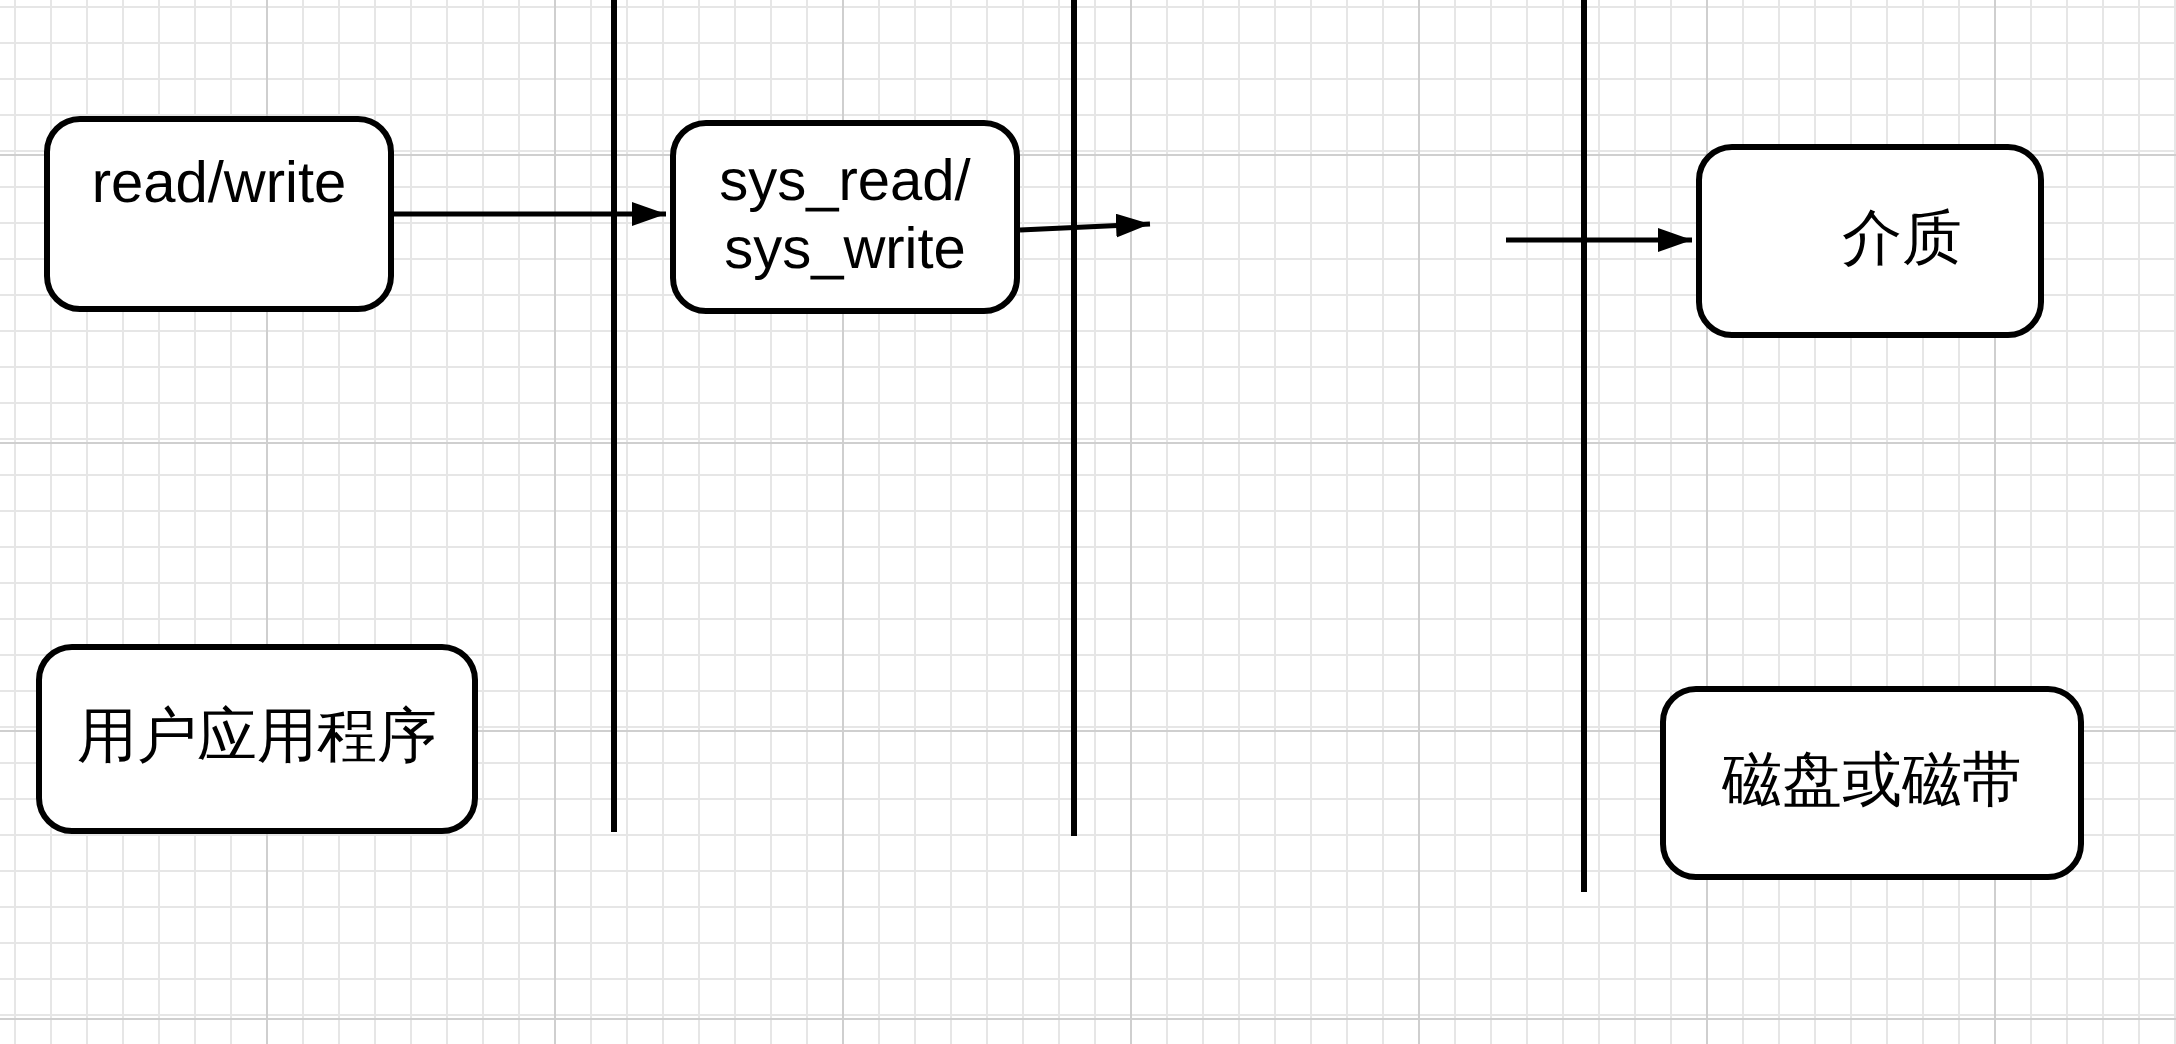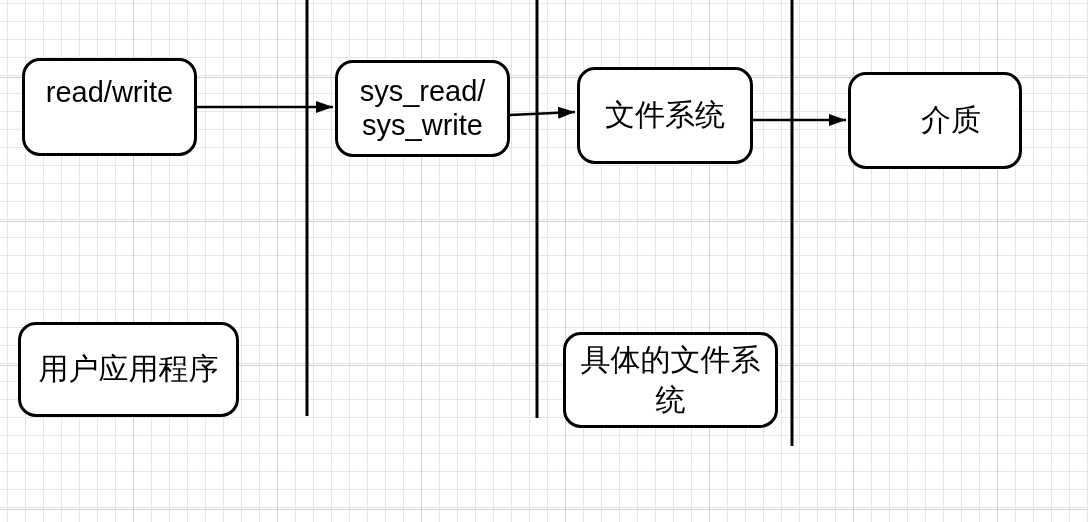--- a/index.html
+++ b/index.html
@@ -80,28 +80,24 @@
     <line x1="753" y1="120" x2="846" y2="120" stroke="#000000" stroke-width="2.5" marker-end="url(#ah)"></line>
   </svg>
 
   <div class="node latin n-readwrite">
     <span class="label">read/write</span>
   </div>
   <div class="node latin n-sys">
     <span class="label">sys_read/
 sys_write</span>
   </div>
-  <div class="node n-fs">
-    <span class="label">文件系统</span>
-  </div>
   <div class="node n-medium">
     <span class="label">介质</span>
   </div>
 
   <div class="node n-userapp">
     <span class="label">用户应用程序</span>
   </div>
-  <div class="node n-concrete">
-    <span class="label">具体的文件系
-统</span>
+  <div class="node n-disk">
+    <span class="label">磁盘或磁带</span>
   </div>
 
 </div>
 
 </body></html>

